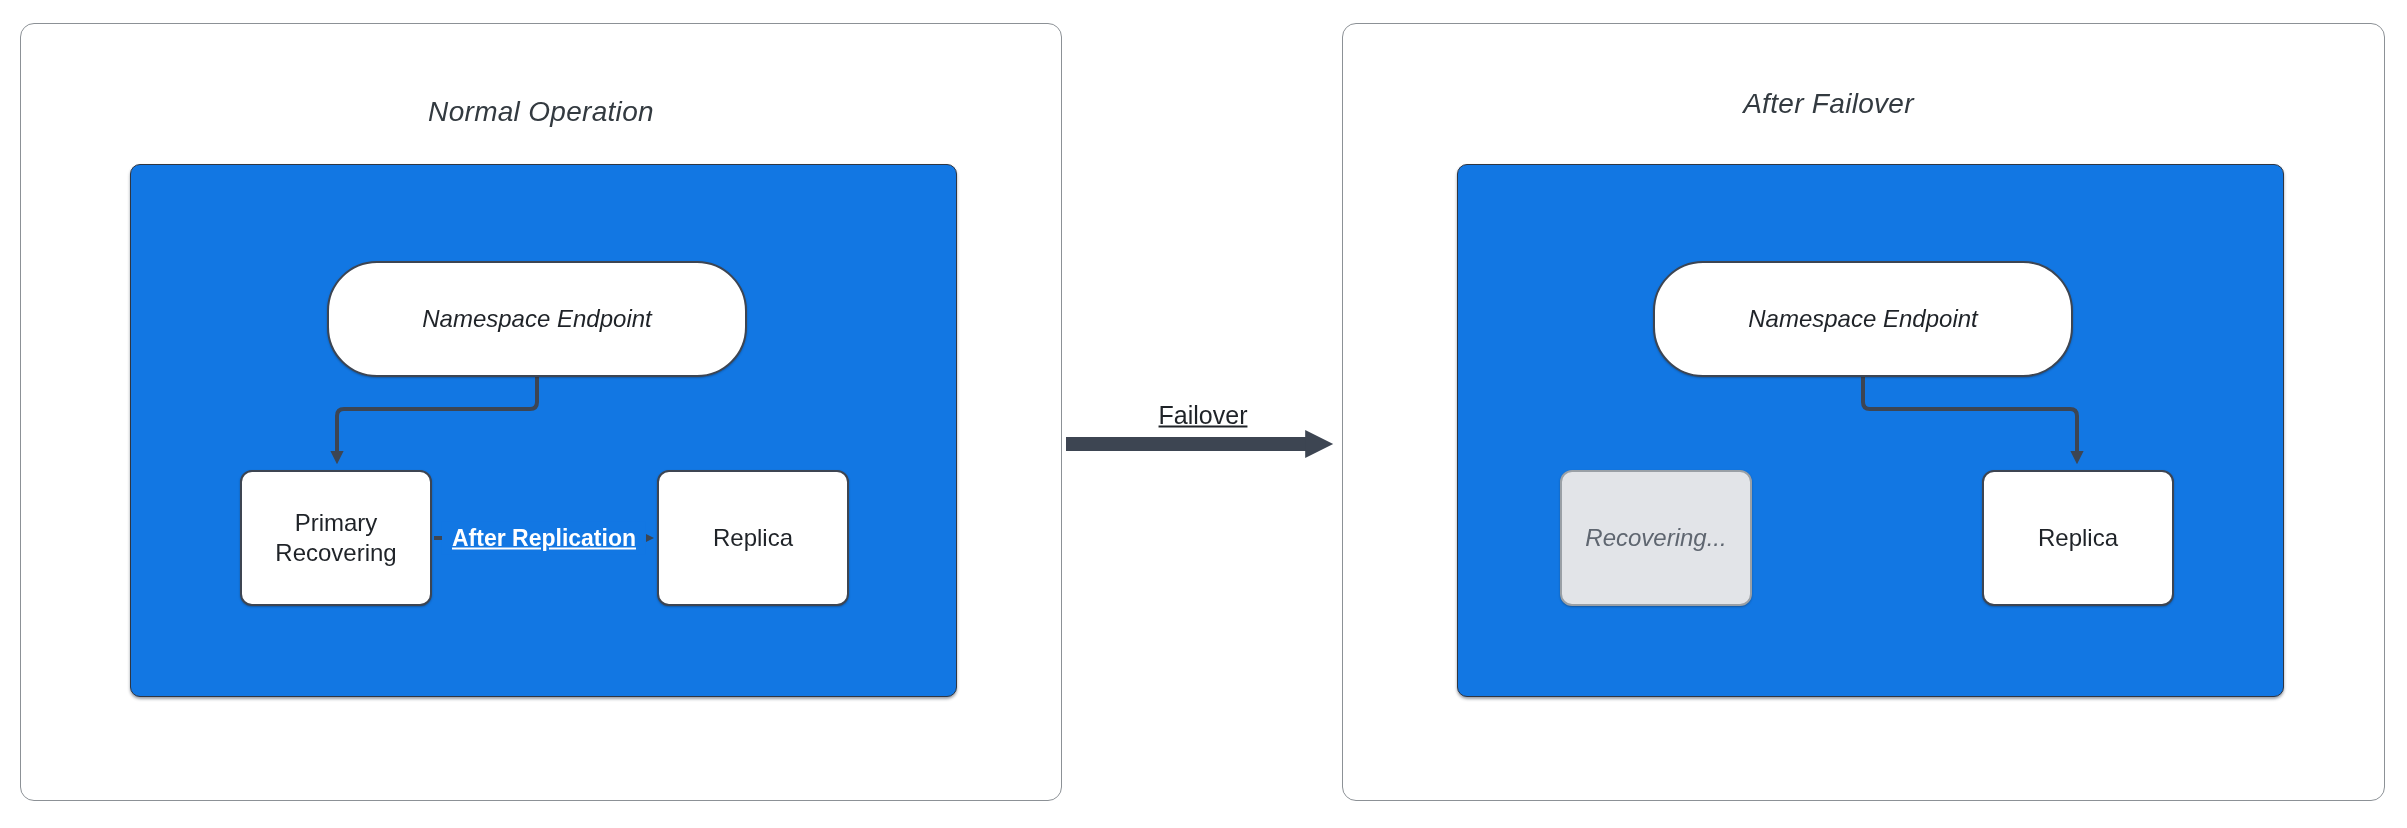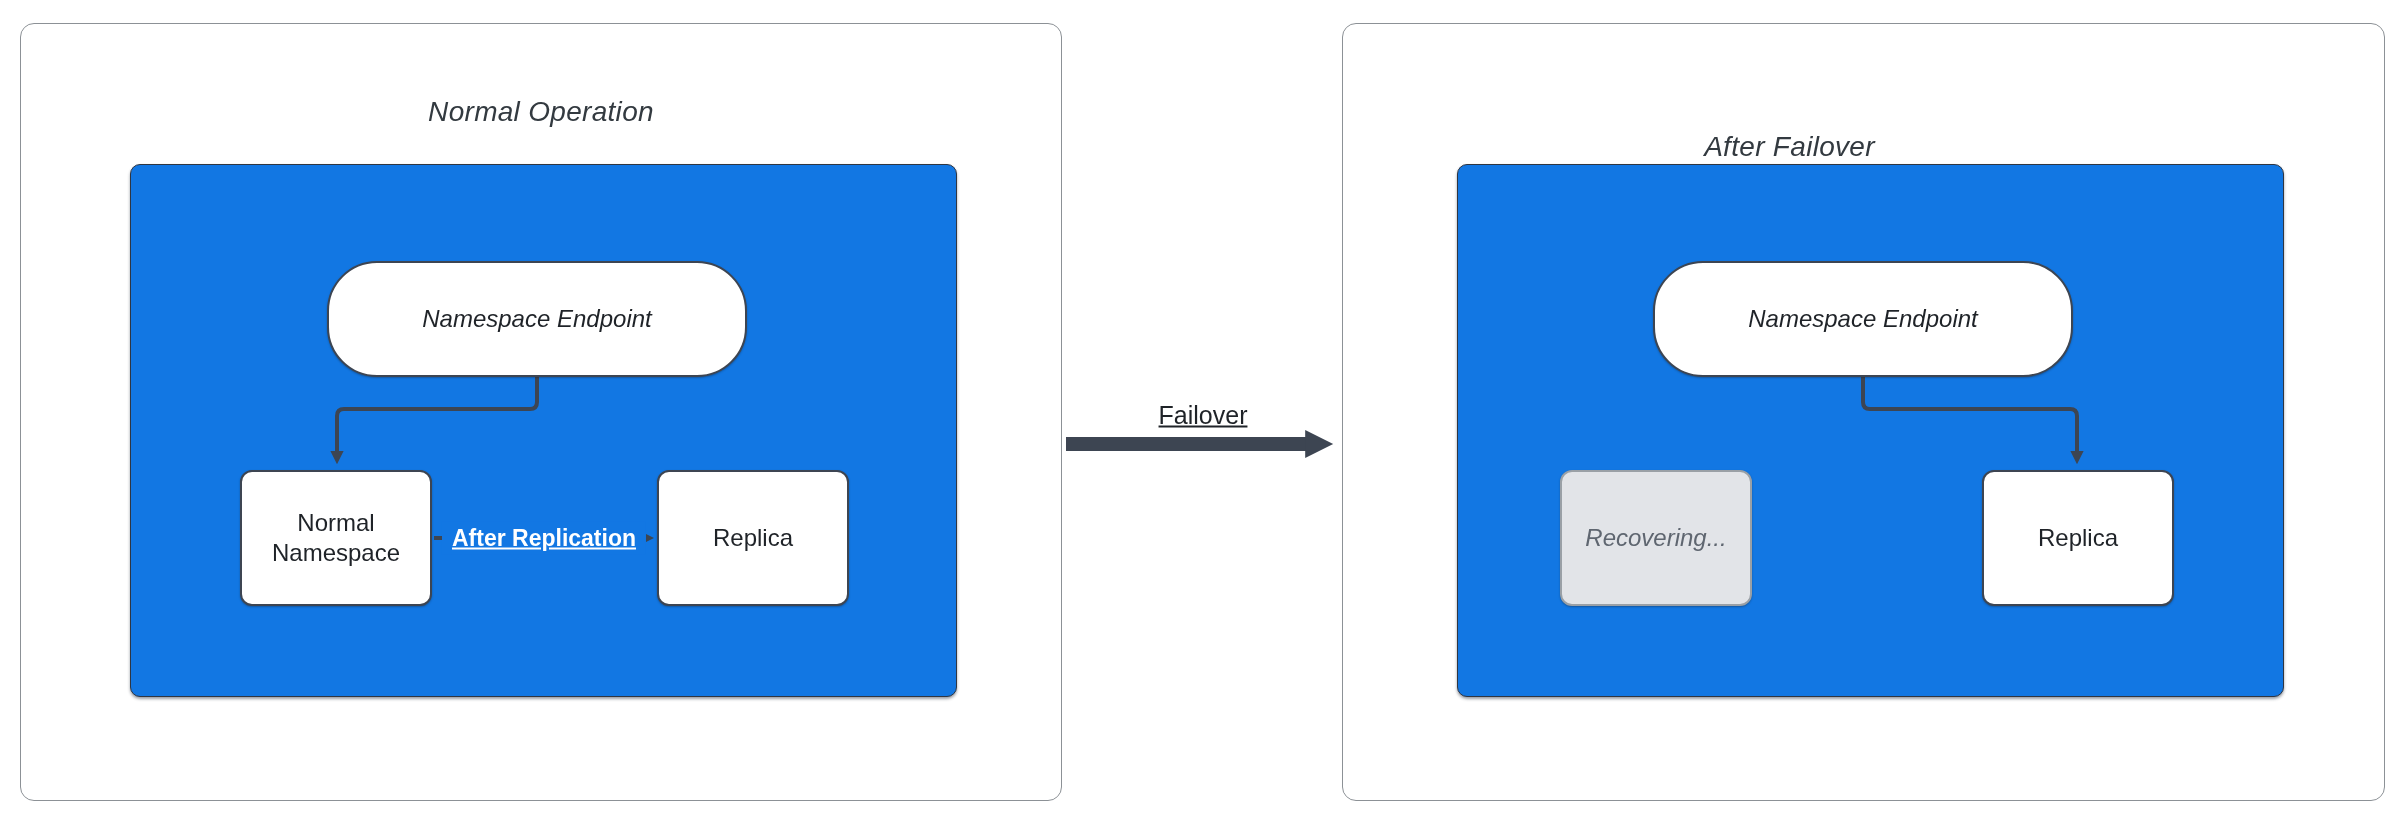--- a/index.html
+++ b/index.html
@@ -99,40 +99,40 @@
 </head>
 <body>
 
 <div class="canvas">
 
   <section class="panel" style="left:20px;width:1042px;"></section>
   <div class="panel-title" style="left:20px;width:1042px;margin-top:8px;">Normal Operation</div>
   <div class="group" style="left:130px;"></div>
 
   <section class="panel" style="left:1342px;width:1043px;"></section>
-  <div class="panel-title" style="left:1268px;width:1043px;margin-top:43px;">After Failover</div>
+  <div class="panel-title" style="left:1307px;width:1043px;">After Failover</div>
   <div class="group" style="left:1457px;"></div>
 
   <svg class="edges" viewBox="0 0 2407 828" xmlns="http://www.w3.org/2000/svg">
     <defs>
       <marker id="arrowhead" viewBox="0 0 10 10" refX="1" refY="5" markerWidth="3.4" markerHeight="3.4" orient="auto-start-reverse">
         <path d="M0,0 L10,5 L0,10 z"></path>
       </marker>
       <marker id="arrowhead-fat" viewBox="0 0 10 10" refX="1" refY="5" markerWidth="2.4" markerHeight="2.0" orient="auto-start-reverse">
         <path d="M0,0 L10,5 L0,10 z"></path>
       </marker>
     </defs>
     <path class="link" marker-end="url(#arrowhead)" d="M537,360 L537,402 Q537,409 530,409 L344,409 Q337,409 337,416 L337,452"></path>
     <path class="link" marker-end="url(#arrowhead)" d="M434,538 L642,538"></path>
     <path class="fat" marker-end="url(#arrowhead-fat)" d="M1066,444 L1308,444"></path>
     <path class="link" marker-end="url(#arrowhead)" d="M1863,360 L1863,402 Q1863,409 1870,409 L2070,409 Q2077,409 2077,416 L2077,452"></path>
   </svg>
 
   <div class="node pill" style="left:327px;">Namespace Endpoint</div>
-  <div class="node box" style="left:240px;">Normal Namespace</div>
+  <div class="node box" style="left:240px;">Primary Recovering</div>
   <div class="node box" style="left:657px;">Replica</div>
   <div class="edge-label replication-label">After Replication</div>
 
   <div class="edge-label failover-label">Failover</div>
 
   <div class="node pill" style="left:1653px;">Namespace Endpoint</div>
   <div class="node box recovering" style="left:1560px;">Recovering...</div>
   <div class="node box" style="left:1982px;">Replica</div>
 
 </div>

